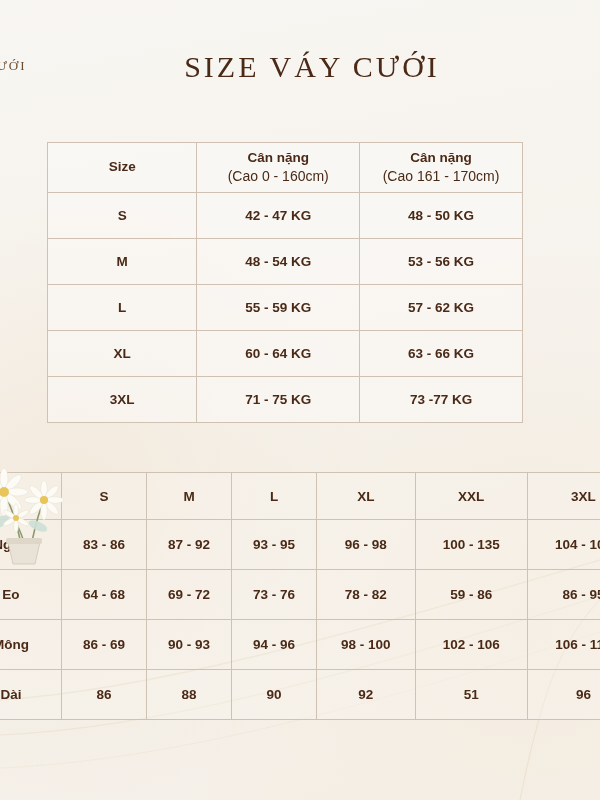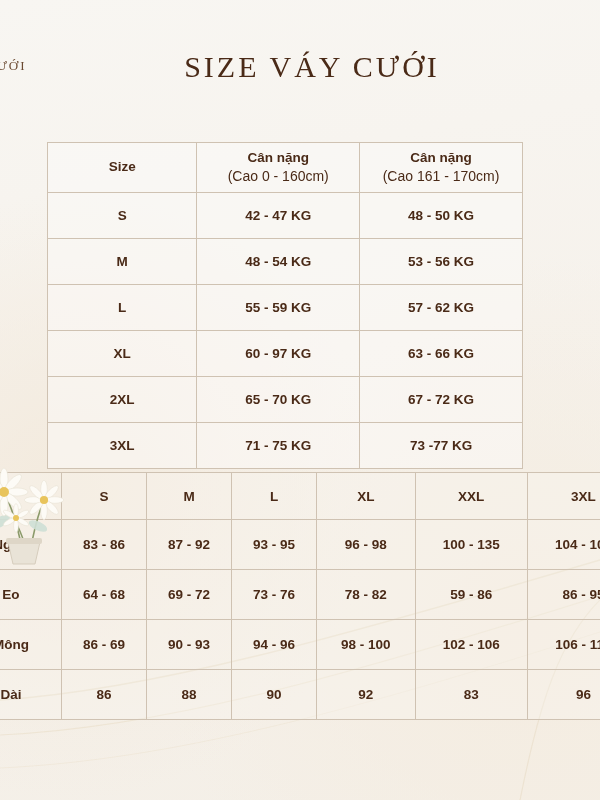--- a/index.html
+++ b/index.html
@@ -175,27 +175,22 @@
       <td>48 - 54 KG</td>
       <td>53 - 56 KG</td>
     </tr>
     <tr>
       <td>L</td>
       <td>55 - 59 KG</td>
       <td>57 - 62 KG</td>
     </tr>
     <tr>
       <td>XL</td>
-      <td>60 - 97 KG</td>
+      <td>60 - 64 KG</td>
       <td>63 - 66 KG</td>
-    </tr>
-    <tr>
-      <td>2XL</td>
-      <td>65 - 70 KG</td>
-      <td>67 - 72 KG</td>
     </tr>
     <tr>
       <td>3XL</td>
       <td>71 - 75 KG</td>
       <td>73 -77 KG</td>
     </tr>
   </tbody>
 </table>
 
 <div class="table-bottom-wrap">
@@ -236,21 +231,21 @@
         <td>98 - 100</td>
         <td>102 - 106</td>
         <td>106 - 110</td>
       </tr>
       <tr>
         <td class="rowlabel">Dài</td>
         <td>86</td>
         <td>88</td>
         <td>90</td>
         <td>92</td>
-        <td>83</td>
+        <td>51</td>
         <td>96</td>
       </tr>
     </tbody>
   </table>
 </div>
 
 <svg class="flowers" viewBox="0 0 120 135">
   <g stroke="#8b9a6a" stroke-width="1.6" fill="none">
     <path d="M40,120 C36,96 30,78 22,62"></path>
     <path d="M48,122 C52,100 56,84 62,70"></path>

